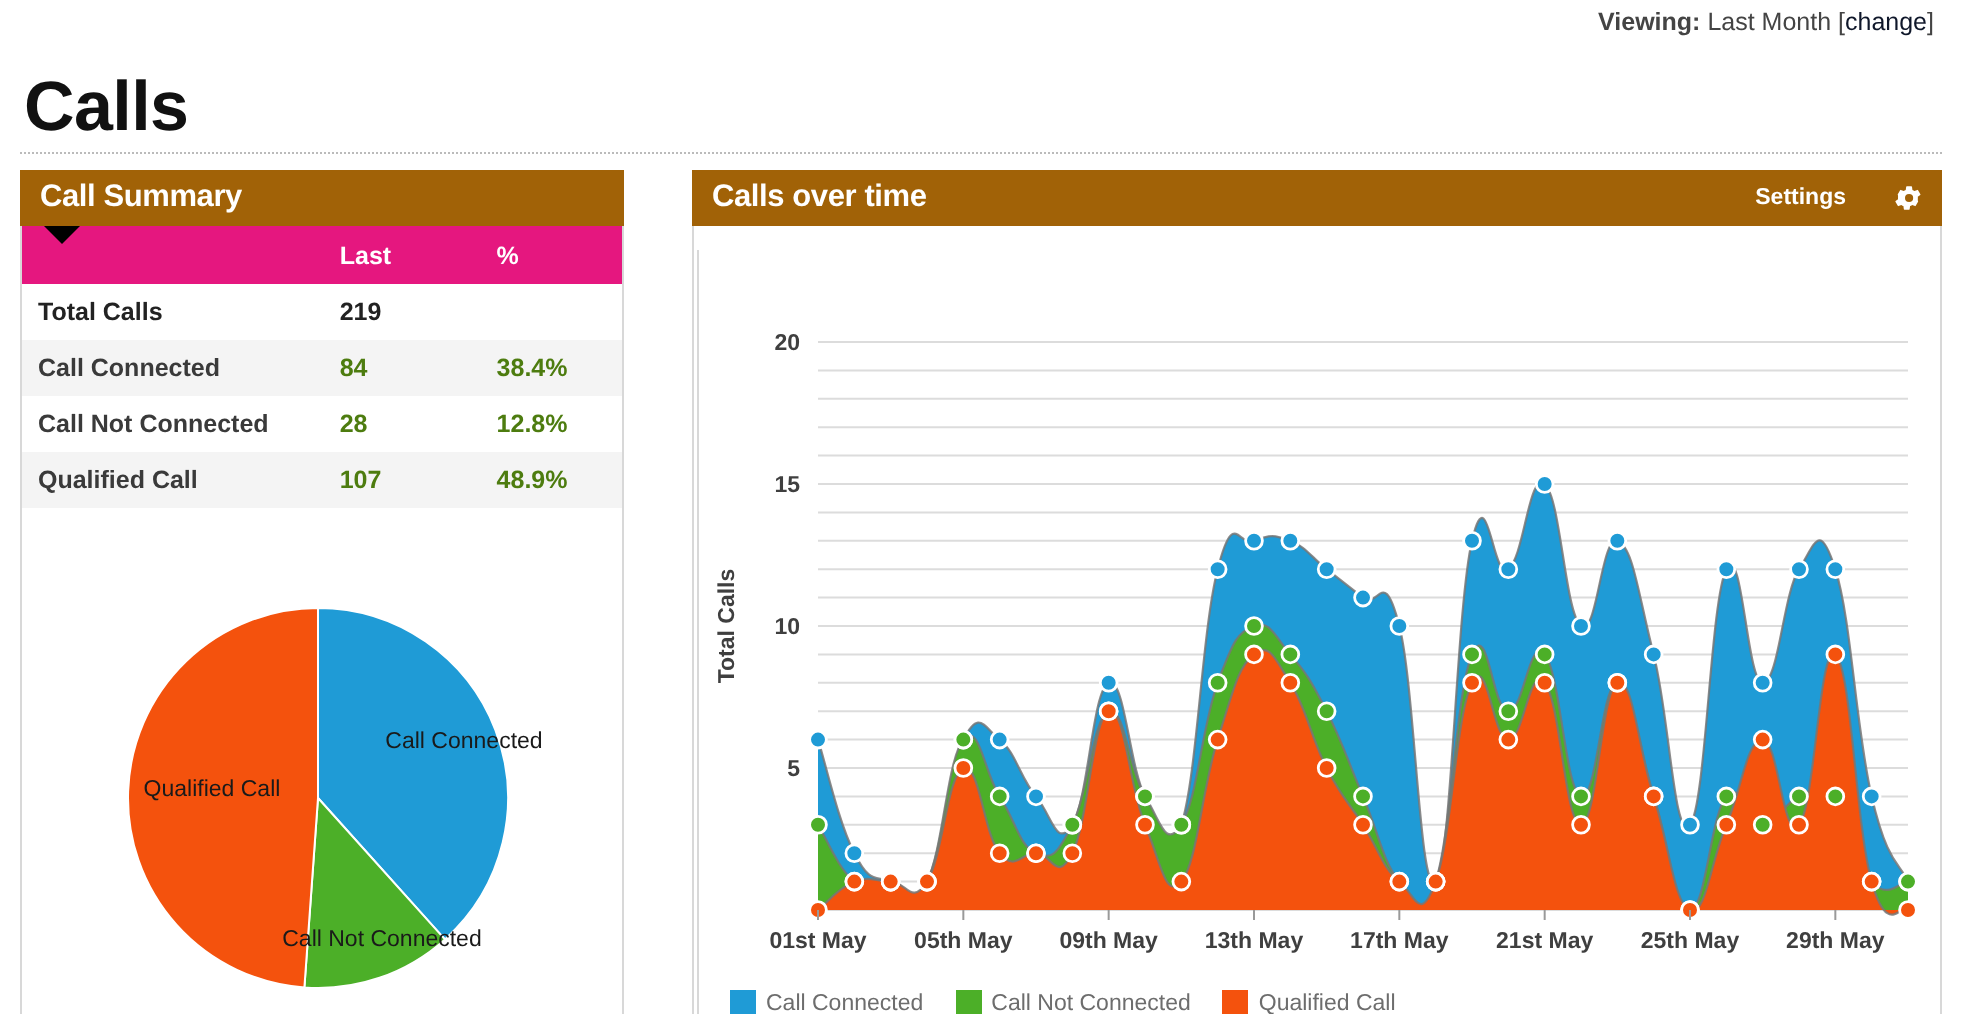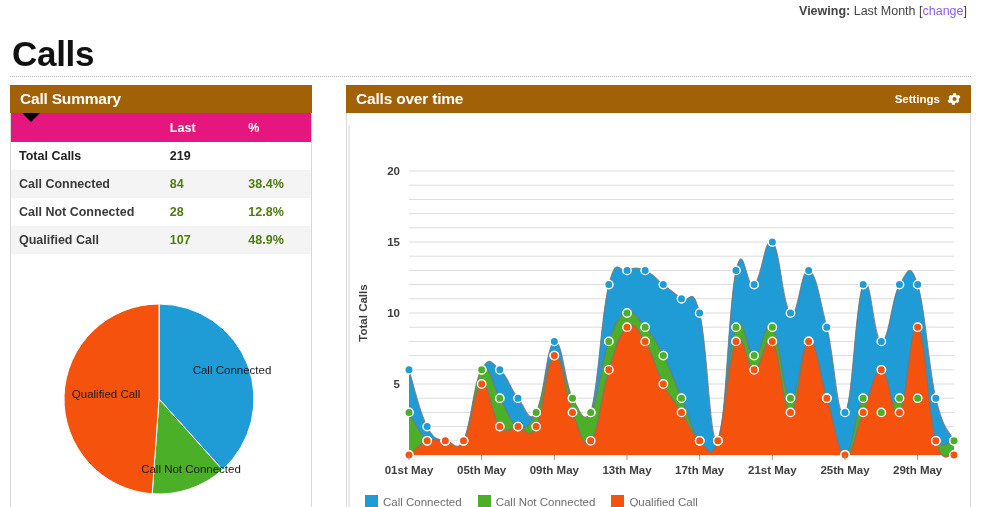--- a/index.html
+++ b/index.html
@@ -21,21 +21,21 @@
     position: absolute;
     top: 4px; right: 14px;
     font-size: 12.5px;
     color: #555;
     white-space: nowrap;
   }
   .viewing-bar .vb-label { font-weight: bold; color: #444; }
   .viewing-bar .vb-value { color: #444; margin-top: 44px; }
   .viewing-bar .vb-bracket { color: #444; }
   .viewing-bar .vb-change {
-    color: #8b5cf6;
+    color: #0f172a;
     cursor: pointer;
   }
 
   
   .page-title {
     position: absolute;
     left: 12px; top: 34px;
     font-size: 35px;
     font-weight: bold;
     color: #111;
@@ -62,21 +62,21 @@
   }
   .panel-header .ph-title {
     font-size: 15.5px;
     font-weight: bold;
     letter-spacing: -0.2px;
   }
   .panel-header .ph-right {
     margin-left: auto;
     display: flex;
     align-items: center;
-    gap: 7px;
+    gap: 24px;
     font-size: 11.5px;
     font-weight: bold;
   }
   .ph-arrow {
     position: absolute;
     left: 12px; bottom: -9px;
     width: 0; height: 0;
     border-left: 9px solid transparent;
     border-right: 9px solid transparent;
     border-top: 9px solid #000;

